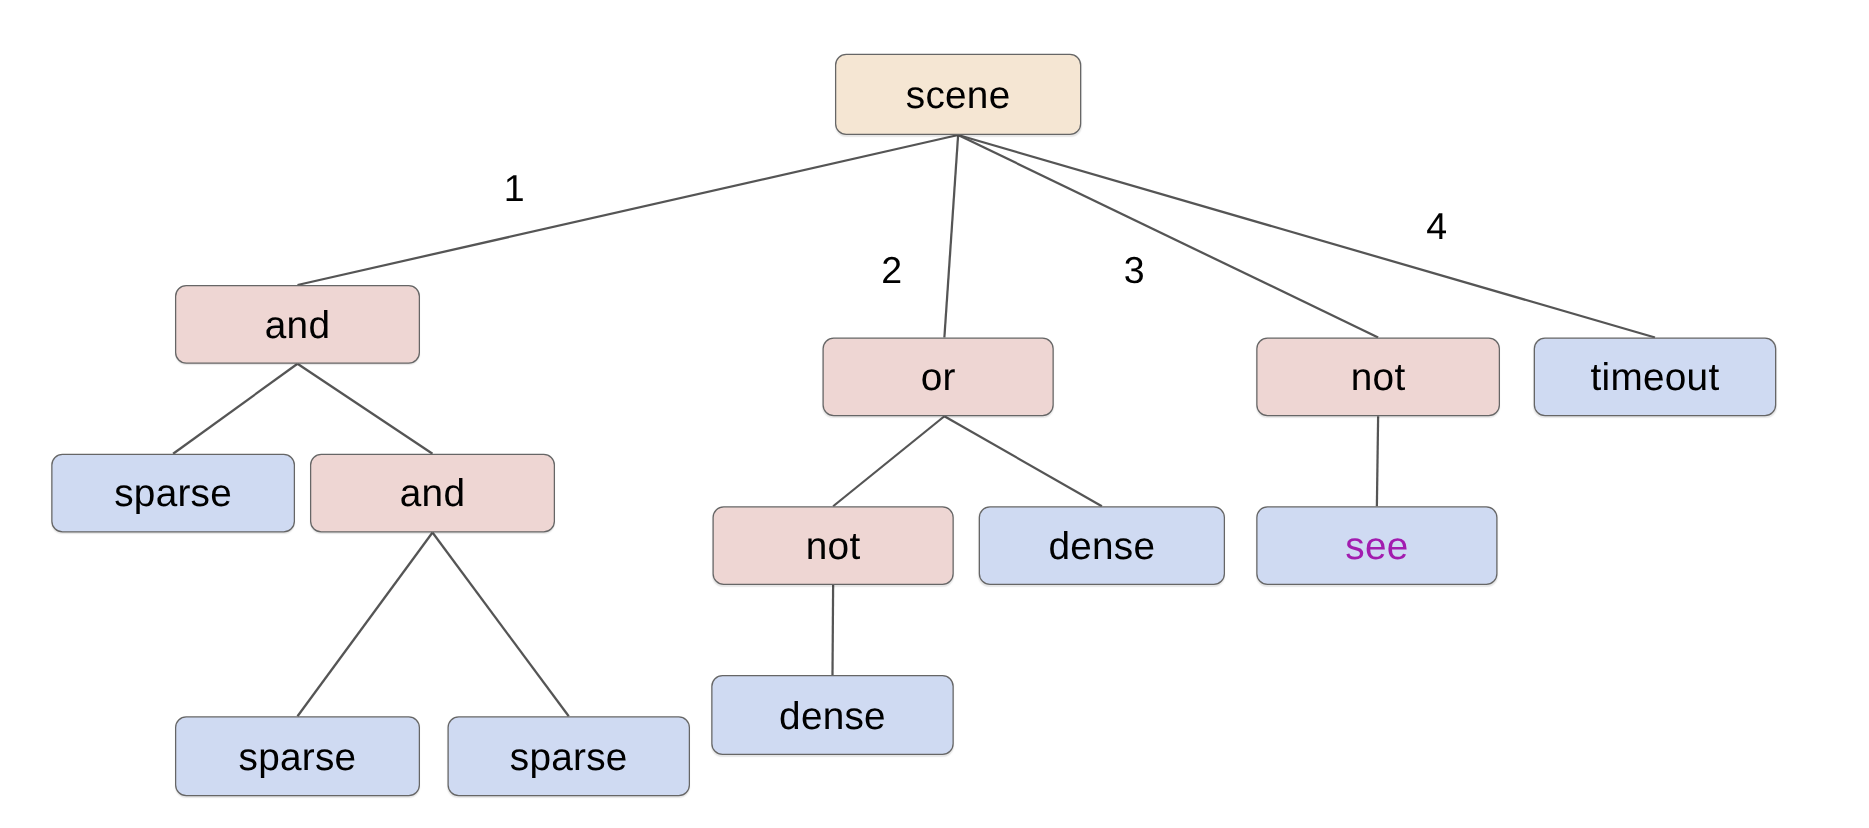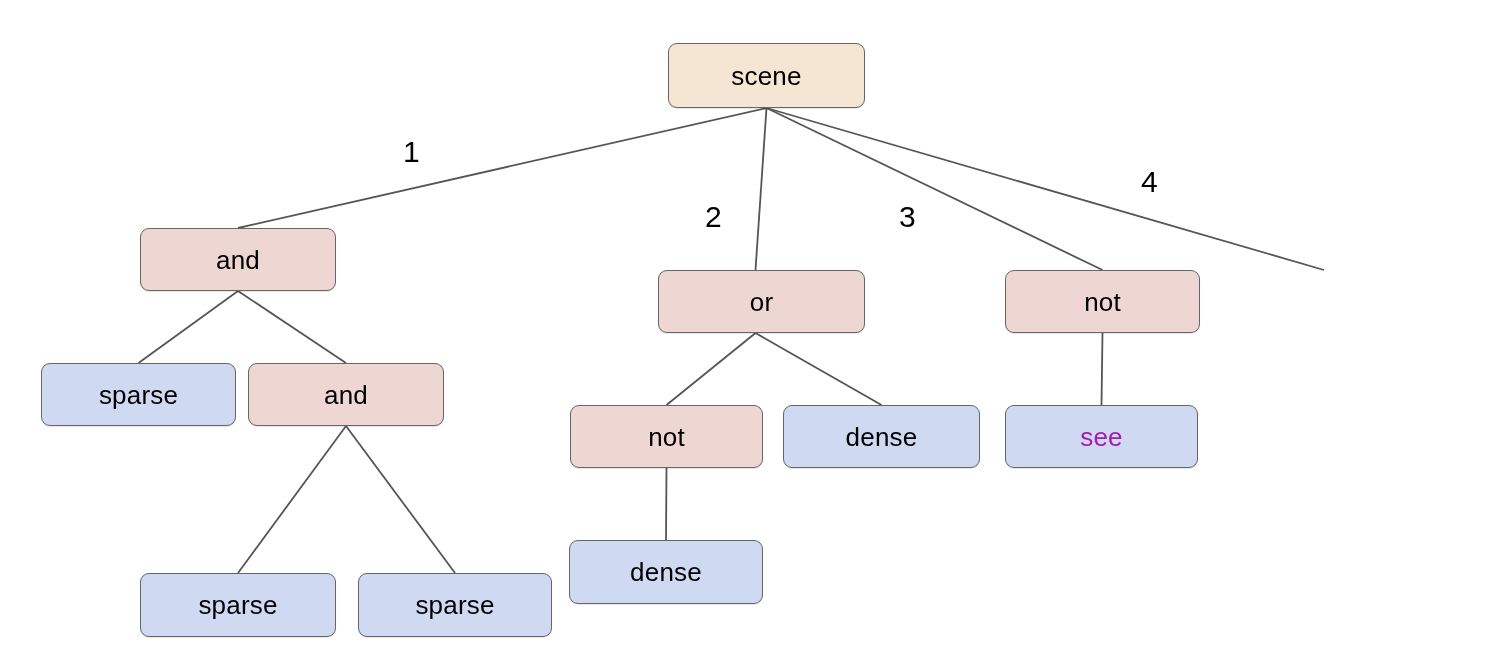--- a/index.html
+++ b/index.html
@@ -25,21 +25,21 @@
   }
   .node {
     position: absolute;
     box-sizing: border-box;
     border: 1.6px solid #666666;
     border-radius: 9px;
     display: flex;
     align-items: center;
     justify-content: center;
     color: #000000;
-    font-size: 26px;
+    font-size: 31px;
     line-height: 1;
     letter-spacing: 0.2px;
     white-space: nowrap;
     box-shadow: 0 1px 1px rgba(0,0,0,0.10);
   }
   .node.root    { background: #f5e6d3; }
   .node.op      { background: #eed6d3; }
   .node.leaf    { background: #cfdaf2; }
   .edge-label {
     position: absolute;
@@ -62,22 +62,23 @@
       <line x1="238" y1="291" x2="346" y2="363" stroke="#555555" stroke-width="1.8"></line>
       <line x1="346" y1="426" x2="238" y2="573" stroke="#555555" stroke-width="1.8"></line>
       <line x1="346" y1="426" x2="455" y2="573" stroke="#555555" stroke-width="1.8"></line>
       <line x1="755.5" y1="333" x2="666.5" y2="405" stroke="#555555" stroke-width="1.8"></line>
       <line x1="755.5" y1="333" x2="881.5" y2="405" stroke="#555555" stroke-width="1.8"></line>
       <line x1="666.5" y1="468" x2="666" y2="540" stroke="#555555" stroke-width="1.8"></line>
       <line x1="1102.5" y1="333" x2="1101.5" y2="405" stroke="#555555" stroke-width="1.8"></line>
     </svg>
 <div class="node root" style="left: 668px; top: 43px; width: 197px; height: 65px; background: rgb(245, 230, 211); border-color: rgb(102, 102, 102); color: rgb(0, 0, 0);">scene</div>
     <div class="node op" style="left: 140px; top: 228px; width: 196px; height: 63px; background: rgb(238, 214, 211); border-color: rgb(102, 102, 102); color: rgb(0, 0, 0);">and</div>
-    <div class="node op" style="left: 658px; top: 270px; width: 207px; height: 63px; background: rgb(238, 214, 211); border-color: rgb(102, 102, 102); color: rgb(0, 0, 0);">or</div>
+    <div class="node op" style="left: 658px; top: 270px; width: 185px; height: 63px; background: rgb(238, 214, 211); border-color: rgb(102, 102, 102); color: rgb(0, 0, 0);">or</div>
     <div class="node op" style="left: 1005px; top: 270px; width: 195px; height: 63px; background: rgb(238, 214, 211); border-color: rgb(102, 102, 102); color: rgb(0, 0, 0);">not</div>
+    <div class="node leaf" style="left: 1227px; top: 270px; width: 194px; height: 63px; background: rgb(207, 218, 242); border-color: rgb(102, 102, 102); color: rgb(0, 0, 0);">timeout</div>
     <div class="node leaf" style="left: 41px; top: 363px; width: 195px; height: 63px; background: rgb(207, 218, 242); border-color: rgb(102, 102, 102); color: rgb(0, 0, 0);">sparse</div>
     <div class="node op" style="left: 248px; top: 363px; width: 196px; height: 63px; background: rgb(238, 214, 211); border-color: rgb(102, 102, 102); color: rgb(0, 0, 0);">and</div>
     <div class="node op" style="left: 570px; top: 405px; width: 193px; height: 63px; background: rgb(238, 214, 211); border-color: rgb(102, 102, 102); color: rgb(0, 0, 0);">not</div>
     <div class="node leaf" style="left: 783px; top: 405px; width: 197px; height: 63px; background: rgb(207, 218, 242); border-color: rgb(102, 102, 102); color: rgb(0, 0, 0);">dense</div>
     <div class="node leaf" style="left: 1005px; top: 405px; width: 193px; height: 63px; background: rgb(207, 218, 242); border-color: rgb(102, 102, 102); color: #a21caf;">see</div>
     <div class="node leaf" style="left: 569px; top: 540px; width: 194px; height: 64px; background: rgb(207, 218, 242); border-color: rgb(102, 102, 102); color: rgb(0, 0, 0);">dense</div>
     <div class="node leaf" style="left: 140px; top: 573px; width: 196px; height: 64px; background: rgb(207, 218, 242); border-color: rgb(102, 102, 102); color: rgb(0, 0, 0);">sparse</div>
     <div class="node leaf" style="left: 358px; top: 573px; width: 194px; height: 64px; background: rgb(207, 218, 242); border-color: rgb(102, 102, 102); color: rgb(0, 0, 0);">sparse</div>
     <div class="edge-label" style="left: 403px; top: 137px;">1</div>
     <div class="edge-label" style="left: 705px; top: 202px;">2</div>

